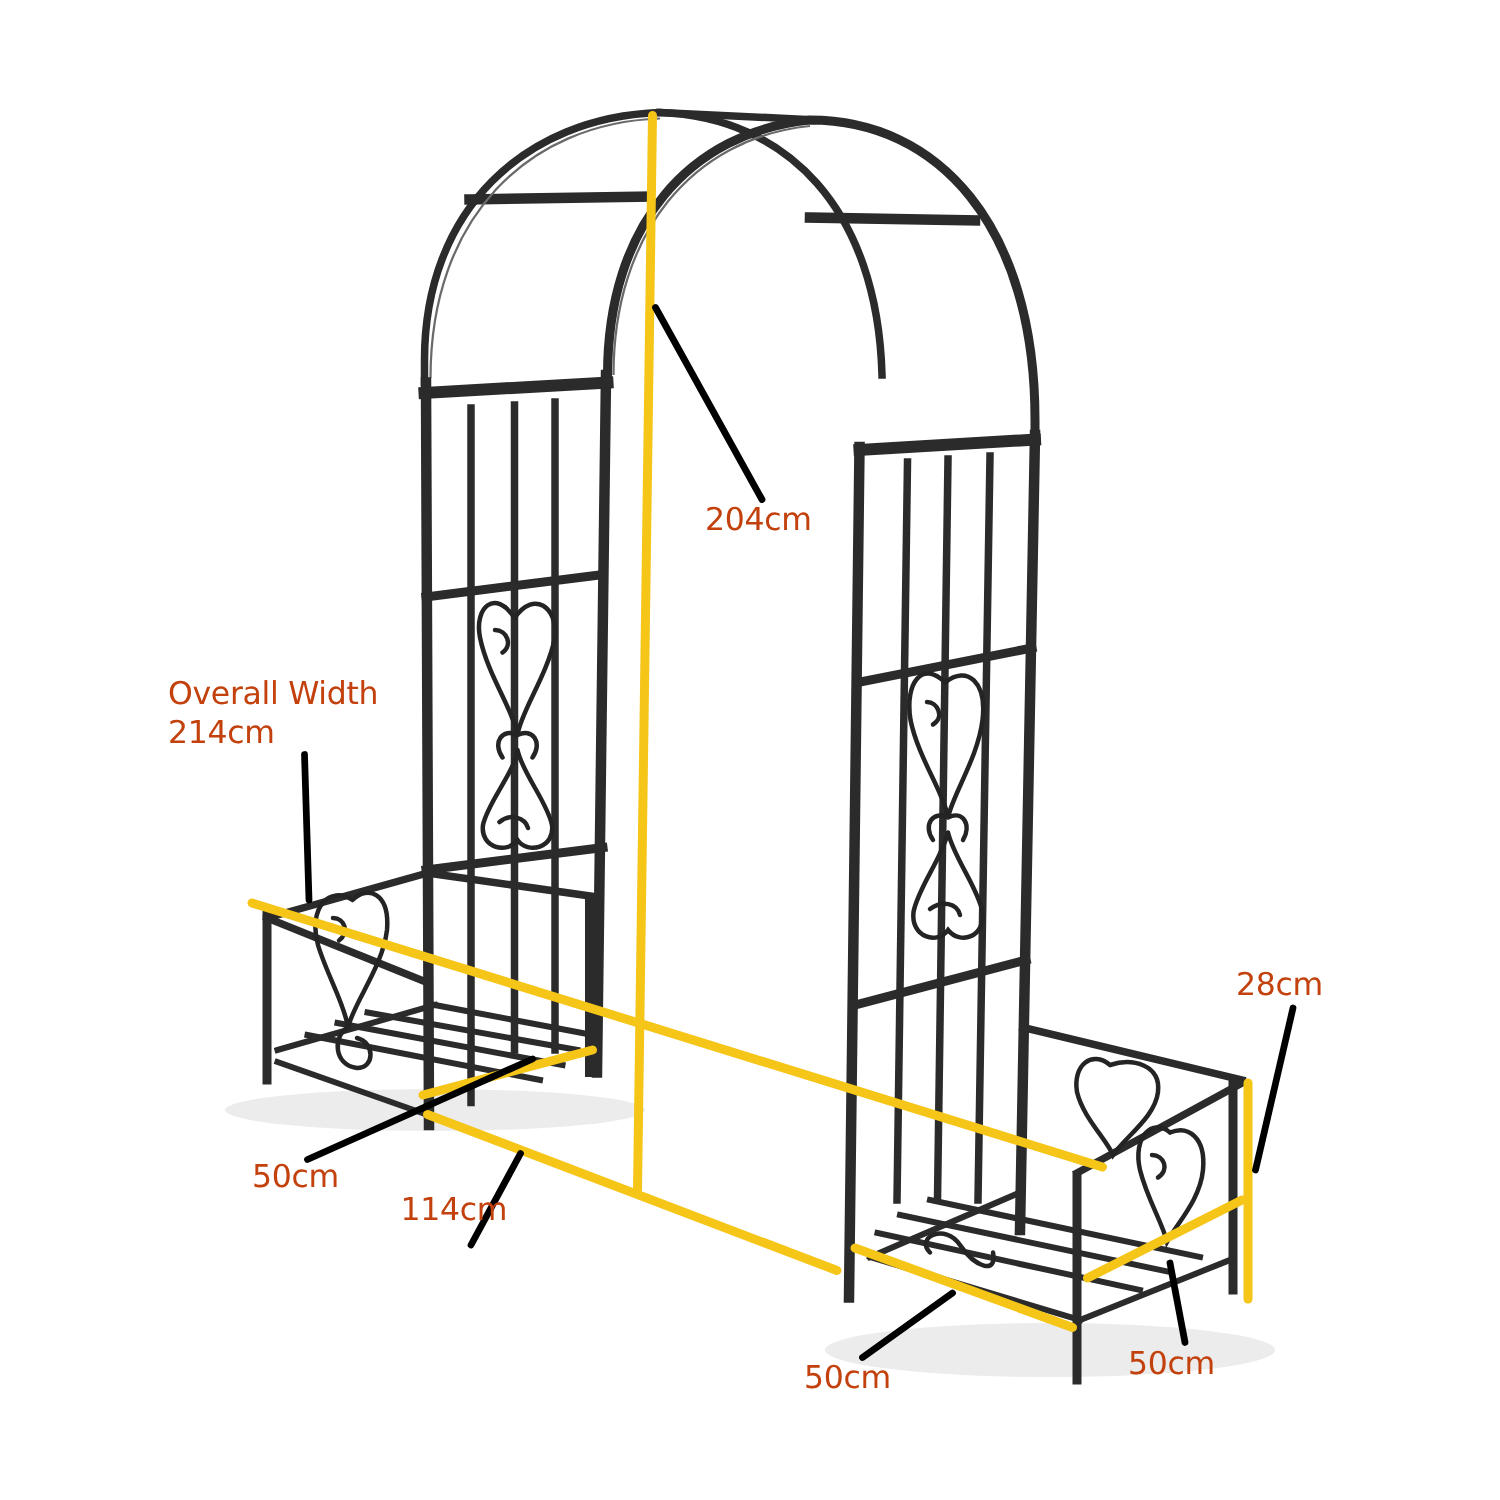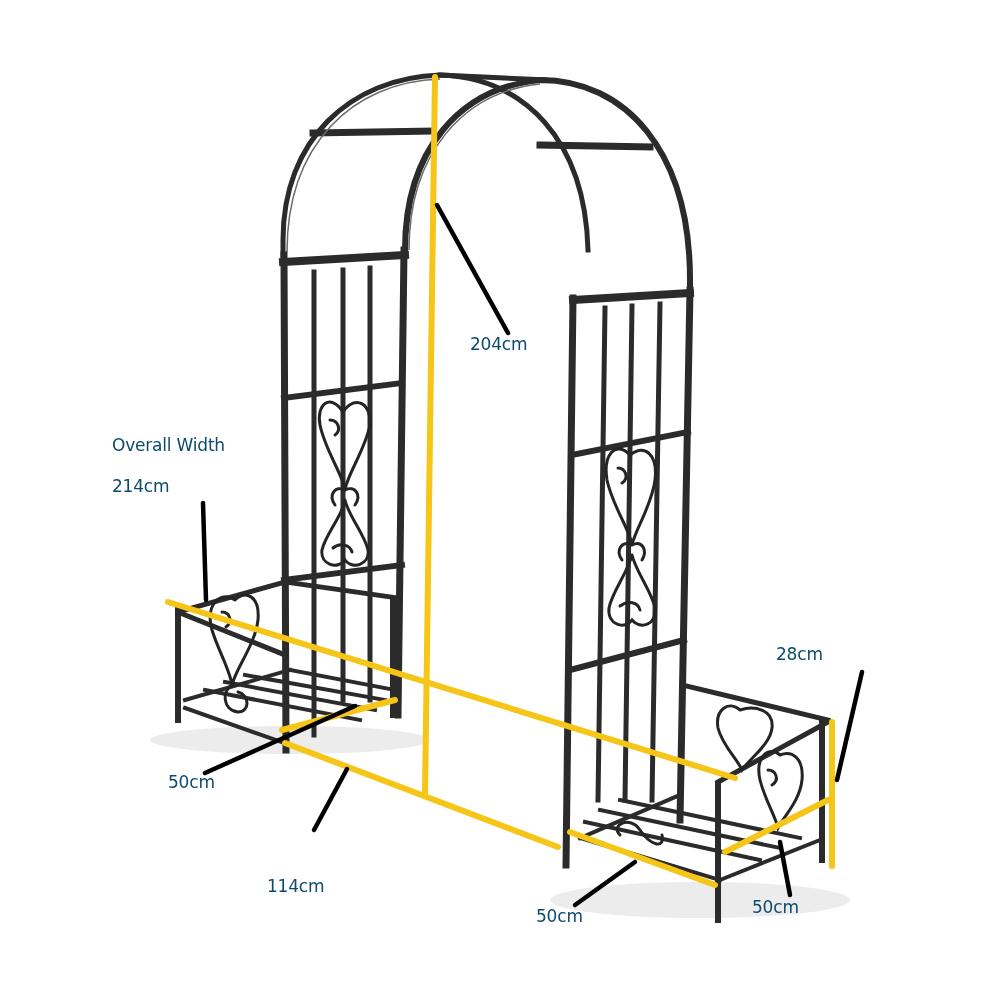--- a/index.html
+++ b/index.html
@@ -1,18 +1,18 @@
 <!DOCTYPE html>
 <html><head>
 <meta charset="utf-8">
 <style>
   html, body { margin: 0; padding: 0; background: #ffffff; }
   body { width: 1000px; height: 1000px; position: relative; overflow: hidden; font-family: "DejaVu Sans", "Liberation Sans", sans-serif; }
   #stage { position: absolute; left: 0; top: 0; width: 1000px; height: 1000px; }
-  .lbl { position: absolute; font-size: 17px; color: #0c4a6e; white-space: nowrap; line-height: 1.2; letter-spacing: -0.2px; }
+  .lbl { position: absolute; font-size: 21px; color: #c2410c; white-space: nowrap; line-height: 1.2; letter-spacing: -0.2px; }
   .frame { stroke: #2b2b2b; fill: none; stroke-linecap: square; }
   .frame-hi { stroke: #6a6a6a; fill: none; }
   .scroll { stroke: #242424; fill: none; stroke-width: 3; stroke-linecap: round; }
   .ylw { stroke: #F5C518; fill: none; stroke-width: 6; stroke-linecap: round; }
   .lead { stroke: #000; fill: none; stroke-width: 4.5; stroke-linecap: round; }
   .shadow { fill: #ececec; }
 </style>
 </head>
 <body>
 
@@ -132,20 +132,20 @@
       <line class="lead" x1="355" y1="706" x2="205" y2="773"></line>
       <line class="lead" x1="347" y1="769" x2="314" y2="830"></line>
       <line class="lead" x1="635" y1="862" x2="575" y2="905"></line>
       <line class="lead" x1="780" y1="842" x2="790" y2="895"></line>
       <line class="lead" x1="862" y1="672" x2="837" y2="780"></line>
     </g>
   </svg>
 
   
   <div class="lbl" style="left:470px; top:334px;">204cm</div>
-  <div class="lbl" style="left:112px; top:435px;">Overall Width</div>
+  <div class="lbl" style="left:112px; top:450px;">Overall Width</div>
   <div class="lbl" style="left:112px; top:476px;">214cm</div>
-  <div class="lbl" style="left:776px; top:644px;">28cm</div>
+  <div class="lbl" style="left:824px; top:644px;">28cm</div>
   <div class="lbl" style="left:168px; top:772px;">50cm</div>
-  <div class="lbl" style="left:267px; top:876px;">114cm</div>
+  <div class="lbl" style="left:267px; top:794px;">114cm</div>
   <div class="lbl" style="left:536px; top:906px;">50cm</div>
   <div class="lbl" style="left:752px; top:897px;">50cm</div>
 </div>
 
 </body></html>

